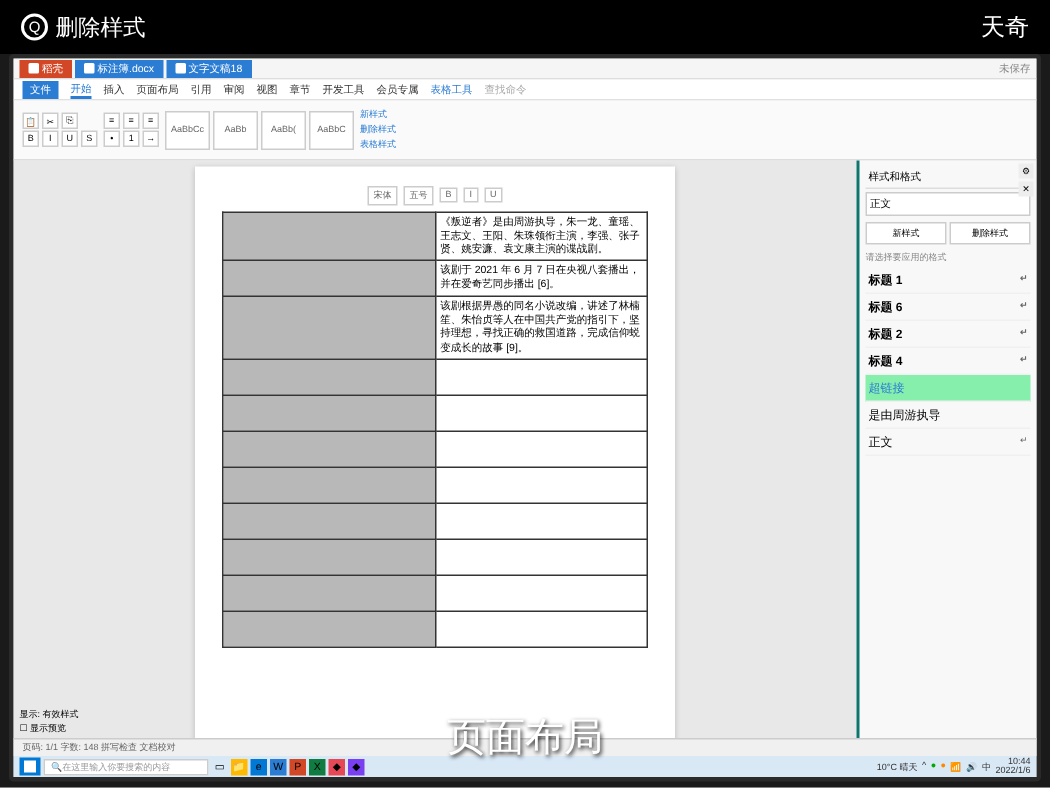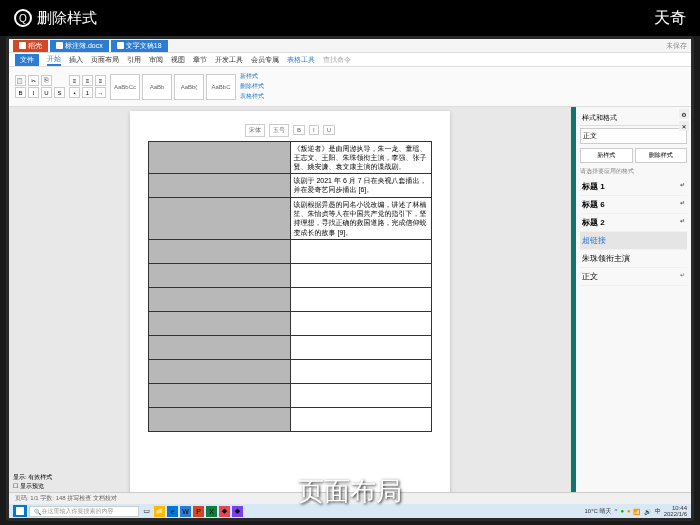--- a/index.html
+++ b/index.html
@@ -25,30 +25,30 @@
 .style-box{width:30px;height:26px;border:1px solid #ccc;background:#fff;font-size:6px;display:flex;align-items:center;justify-content:center;color:#666}
 .main-area{position:absolute;top:68px;bottom:14px;left:0;right:0;display:flex;background:#e8e8e8}
 .editor{flex:1;display:flex;justify-content:center;overflow:hidden;padding-top:4px}
 .doc-page{width:320px;background:#fff;box-shadow:0 1px 4px rgba(0,0,0,0.2);padding:12px 18px}
 .floating-toolbar{height:14px;display:flex;align-items:center;justify-content:center;gap:4px;font-size:6px;color:#666;margin-bottom:4px}
 .ft-item{padding:1px 3px;border:1px solid #ccc}
 .doc-table{width:100%;border-collapse:collapse}
 .doc-table td{border:1px solid #333;height:24px;padding:2px 3px;font-size:7px;vertical-align:top;line-height:1.3}
 .doc-table td.sel{background:#b8b8b8;width:50%}
 .doc-table td.content{width:50%;background:#fff}
-.side-panel{width:120px;background:#f8f8f8;border-left:5px solid #0f766e;padding:4px;font-size:7px}
+.side-panel{width:120px;background:#f8f8f8;border-left:2px solid #0f766e;padding:4px;font-size:7px}
 .side-title{font-size:7px;padding:2px;border-bottom:1px solid #ddd;margin-bottom:2px}
 .side-dropdown{padding:2px;border:1px solid #ccc;background:#fff;margin-bottom:4px;font-size:7px}
 .side-btns{display:flex;gap:2px;margin-bottom:4px}
 .side-btn{flex:1;padding:2px;border:1px solid #ccc;background:#fff;font-size:6px;text-align:center}
 .style-list{display:flex;flex-direction:column}
 .style-item{padding:3px 2px;display:flex;justify-content:space-between;font-size:8px;border-bottom:1px solid #f0f0f0}
 .style-item.h{font-weight:bold}
 .style-item .check{color:#666;font-size:6px}
-.style-item.active{background:#e5e5e5;color:#2b7cd3}
+.style-item.active{background:#86efac;color:#2b7cd3}
 .statusbar{position:absolute;bottom:14px;left:0;right:0;height:12px;background:#f0f0f0;border-top:1px solid #ccc;display:flex;align-items:center;padding:0 6px;font-size:6px;color:#666;justify-content:space-between}
 .taskbar{position:absolute;bottom:0;left:0;right:0;height:14px;background:#d9e8f5;display:flex;align-items:center;padding:0 4px;gap:2px}
 .win-btn{width:14px;height:12px;background:#0078d4;display:flex;align-items:center;justify-content:center}
 .win-icon{width:8px;height:8px;background:#fff}
 .searchbox{height:11px;background:#fff;border:1px solid #ccc;font-size:6px;padding:0 4px;display:flex;align-items:center;color:#999;width:110px}
 .task-icon{width:11px;height:11px;font-size:7px;display:flex;align-items:center;justify-content:center}
 .tray{margin-left:auto;display:flex;gap:3px;align-items:center;font-size:6px;color:#333}
 .caption{position:absolute;bottom:16px;left:50%;transform:translateX(-50%);color:#fff;font-size:26px;font-weight:500;text-shadow:1px 1px 3px rgba(0,0,0,0.9);z-index:10}
 .side-bottom{position:absolute;bottom:4px;left:4px;right:4px;font-size:6px}
 .zoom-ctrl{display:flex;align-items:center;gap:3px;margin-top:2px}
@@ -217,25 +217,29 @@
             <span class="check">↵</span>
           </div>
         <div class="style-item h">
             <span>标题 6</span>
             <span class="check">↵</span>
           </div>
         <div class="style-item h">
             <span>标题 2</span>
             <span class="check">↵</span>
           </div>
+        <div class="style-item h">
+            <span>标题 4</span>
+            <span class="check">↵</span>
+          </div>
         <div class="style-item active">
             <span>超链接</span>
           </div>
         <div class="style-item">
-            <span>朱珠领衔主演</span>
+            <span>是由周游执导</span>
           </div>
         <div class="style-item">
             <span>正文</span>
             <span class="check">↵</span>
           </div>
       </div>
       <div class="side-bottom">
         <div>显示: 有效样式</div>
         <div>☐ <span>显示预览</span></div>
         <div class="zoom-ctrl">

